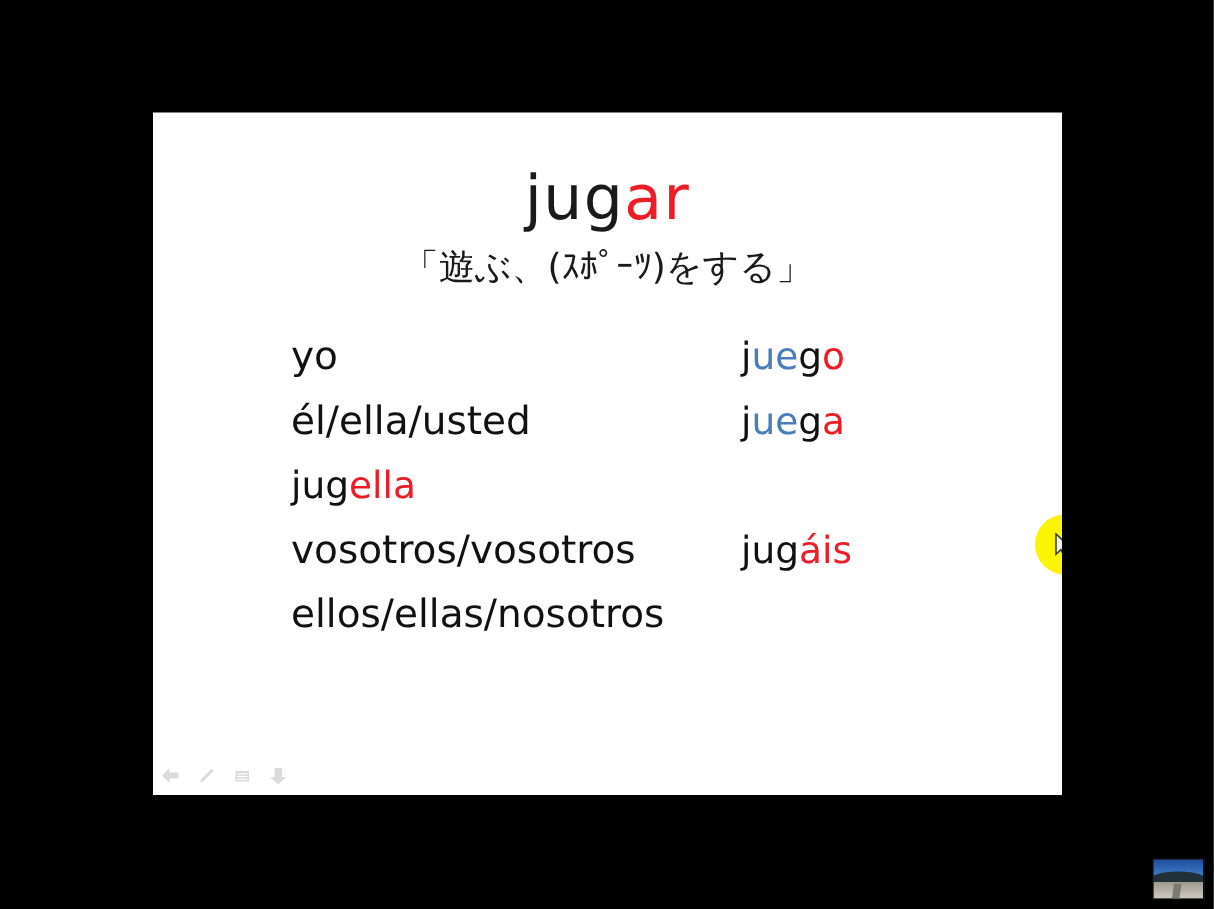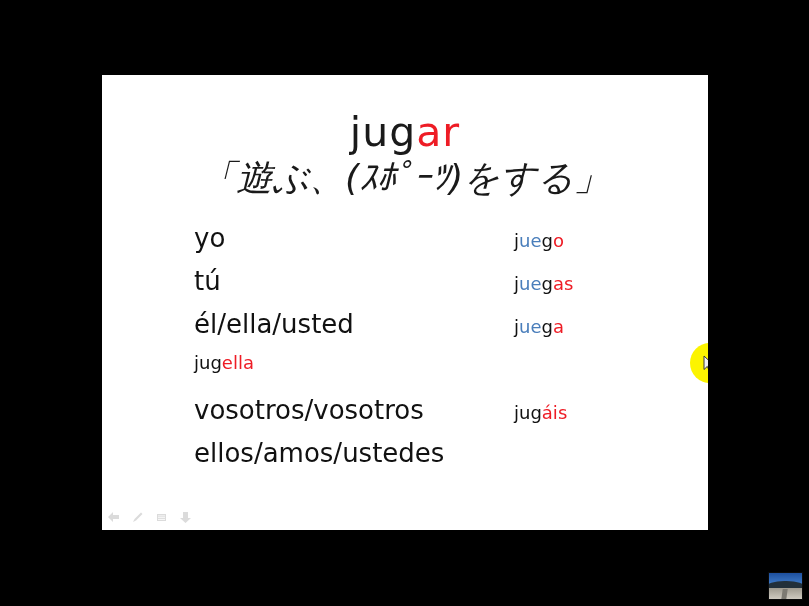--- a/index.html
+++ b/index.html
@@ -47,53 +47,51 @@
     letter-spacing: 1px;
     color: #1a1a1a;
     font-weight: 400;
     white-space: nowrap;
     text-align: center;
   }
   #verb-title .red { color: #ee1c25; }
 
   #verb-subtitle {
     font-family: "DejaVu Sans", sans-serif;
-    font-size: 36px;
+    font-size: 24px;
     line-height: 40px;
     color: #1a1a1a;
     font-weight: 400;
     margin-top: 3px;
     white-space: nowrap;
-    font-style: italic;
   }
 
   
   #conjugation-table {
     position: absolute;
     left: 92px;
     top: 148px;
     width: 500px;
   }
   .conj-row {
     display: flex;
     align-items: baseline;
     height: 43px;
-    gap: 20px;
   }
   .pronoun {
     width: 300px;
     flex: 0 0 300px;
     font-family: "DejaVu Sans", sans-serif;
     font-size: 26px;
     color: #111111;
     white-space: nowrap;
   }
   .form {
     font-family: "DejaVu Sans", sans-serif;
-    font-size: 18px;
+    font-size: 25px;
     white-space: nowrap;
   }
   .seg-black { color: #111111; }
   .seg-blue  { color: #4a7ebb; }
   .seg-red   { color: #ee1c25; }
 
   
   #annotation-toolbar {
     position: absolute;
     left: 5px;
@@ -179,41 +177,37 @@
       <div id="verb-subtitle">「遊ぶ、(ｽﾎﾟｰﾂ)をする」</div>
     </div>
 
     <div id="conjugation-table">
 
       <div class="conj-row">
         <div class="pronoun">yo</div>
         <div class="form"><span class="seg-black">j</span><span class="seg-blue">ue</span><span class="seg-black">g</span><span class="seg-red">o</span></div>
       </div>
 
-      <div class="conj-row">
-        <div class="pronoun">tú</div>
-        <div class="form"><span class="seg-black">j</span><span class="seg-blue">ue</span><span class="seg-black">g</span><span class="seg-red">as</span></div>
-      </div>
 
       <div class="conj-row">
         <div class="pronoun">él/ella/usted</div>
         <div class="form"><span class="seg-black">j</span><span class="seg-blue">ue</span><span class="seg-black">g</span><span class="seg-red">a</span></div>
       </div>
 
       <div class="conj-row">
         <div class="form"><span class="seg-black">jug</span><span class="seg-red">ella</span></div>
       </div>
 
       <div class="conj-row">
         <div class="pronoun">vosotros/vosotros</div>
         <div class="form"><span class="seg-black">jug</span><span class="seg-red">áis</span></div>
       </div>
 
       <div class="conj-row">
-        <div class="pronoun">ellos/amos/ustedes</div>
+        <div class="pronoun">ellos/ellas/nosotros</div>
       </div>
 
     </div>
 
     <div id="annotation-toolbar">
       <span class="tool-icon">
         <svg viewBox="0 0 13 13" width="13" height="13">
             <path d="M1 6 L6 1 L6 4 L12 4 L12 8 L6 8 L6 11 Z" fill="#9a9a9a"></path>
           </svg>
       </span>

